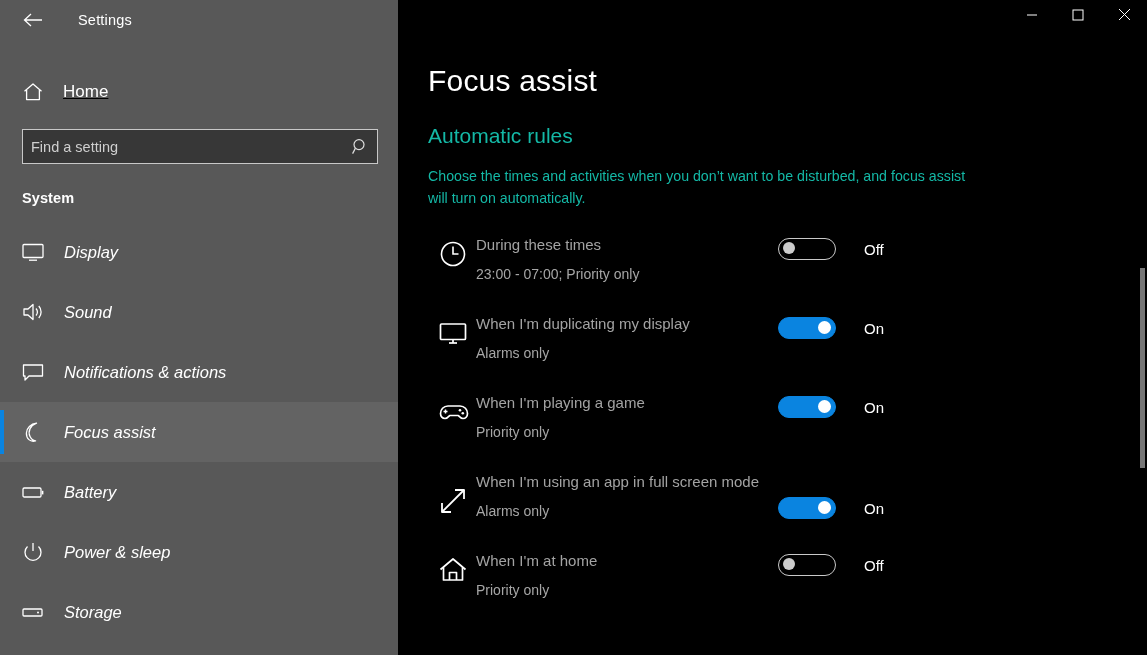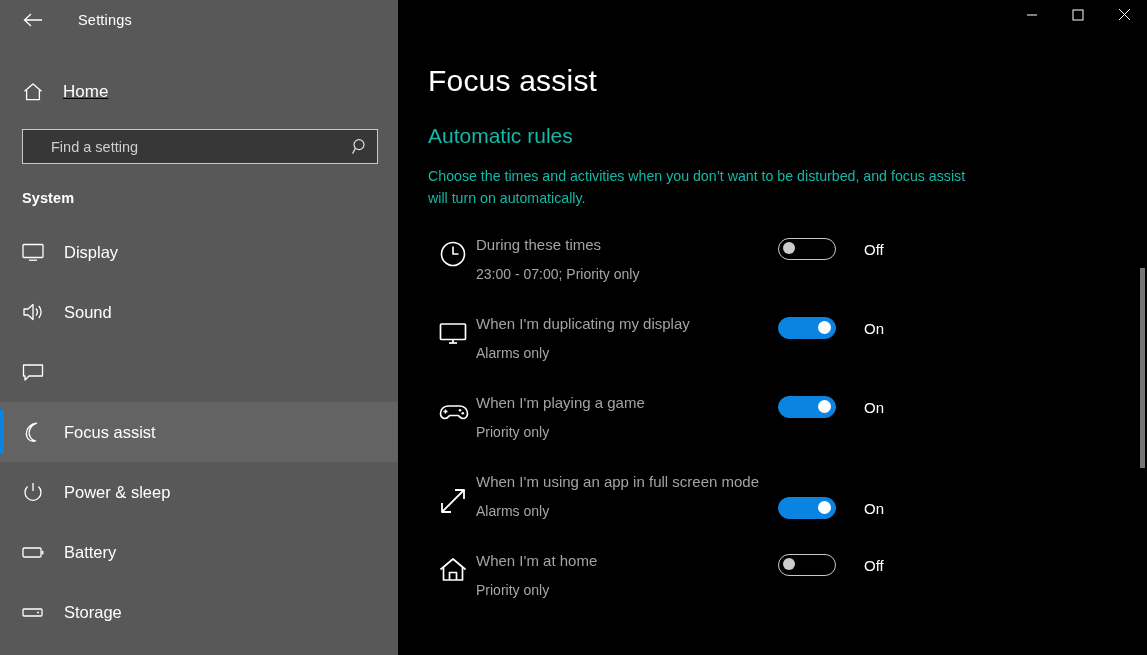--- a/index.html
+++ b/index.html
@@ -35,32 +35,32 @@
   .home-row .ic { width:38px; display:flex; align-items:center; justify-content:center; }
   .home-row .lbl { font-size:17px; color:#fff; margin-left:11px; }
 
   .search-wrap {
     margin:15px 20px 0 22px; height:35px;
     background:#373737; border:1px solid #c8c8c8;
     display:flex; align-items:center; position:relative;
   }
   .search-wrap input {
     flex:1; background:transparent; border:none; outline:none;
-    color:#d6d6d6; font-size:14.5px; padding-left:28px;
+    color:#d6d6d6; font-size:14.5px; padding-left:8px;
     font-family:"Liberation Sans", sans-serif;
   }
   .search-wrap input::placeholder { color:#cfcfcf; opacity:1; }
   .search-ic { width:34px; display:flex; align-items:center; justify-content:center; }
 
   #section-title {
     font-size:14.5px; font-weight:bold; color:#ffffff;
     margin:26px 0 0 22px; letter-spacing:.1px;
   }
 
-  #nav { margin-top:16px; }
+  #nav { margin-top:16px;font-style:italic; }
   .nav-item {
     position:relative; display:flex; align-items:center; height:60px;
     padding-left:14px; cursor:pointer;
   }
   .nav-item .ic {
     width:38px; display:flex; align-items:center; justify-content:center; flex:none;
   }
   .nav-item .lbl { font-size:16.5px; color:#ffffff; margin-left:12px; white-space:nowrap; }
   .nav-item.selected { background:#636363; }
   .nav-item.selected::before {
@@ -191,49 +191,50 @@
         </span>
         <span class="lbl">Sound</span>
       </div>
 
       <div class="nav-item">
         <span class="ic">
           <svg width="24" height="22" viewBox="0 0 24 22">
             <path d="M2.5 4 L21.5 4 L21.5 15 L8 15 L4 19 L4 15 L2.5 15 Z" fill="none" stroke="#fff" stroke-width="1.3" stroke-linejoin="round"></path>
           </svg>
         </span>
+        <span class="lbl">Notifications &amp; actions</span>
       </div>
 
       <div class="nav-item selected">
         <span class="ic">
           <svg width="24" height="24" viewBox="0 0 24 24">
             <path d="M15.5 3.2 C9.5 5.5 6.5 11 9 16.5 C10.2 19.2 12.4 20.6 14.6 20.9 C9.2 22.4 5.2 18.6 5.4 13 C5.6 8 9.8 3.8 15.5 3.2 Z" fill="none" stroke="#fff" stroke-width="1.3" stroke-linejoin="round"></path>
           </svg>
         </span>
         <span class="lbl">Focus assist</span>
       </div>
 
       <div class="nav-item">
         <span class="ic">
           <svg width="24" height="22" viewBox="0 0 24 22">
+            <rect x="2" y="7" width="18" height="9" rx="1.2" fill="none" stroke="#fff" stroke-width="1.3"></rect>
+            <rect x="20.8" y="9.8" width="1.6" height="3.6" fill="#fff"></rect>
+          </svg>
+        </span>
+        <span class="lbl">Battery</span>
+      </div>
+
+      <div class="nav-item">
+        <span class="ic">
+          <svg width="24" height="22" viewBox="0 0 24 22">
             <path d="M6.5 5.5 A8 8 0 1 0 17.5 5.5" fill="none" stroke="#fff" stroke-width="1.3"></path>
             <path d="M12 2 L12 10" stroke="#fff" stroke-width="1.3"></path>
           </svg>
         </span>
         <span class="lbl">Power &amp; sleep</span>
-      </div>
-
-      <div class="nav-item">
-        <span class="ic">
-          <svg width="24" height="22" viewBox="0 0 24 22">
-            <rect x="2" y="7" width="18" height="9" rx="1.2" fill="none" stroke="#fff" stroke-width="1.3"></rect>
-            <rect x="20.8" y="9.8" width="1.6" height="3.6" fill="#fff"></rect>
-          </svg>
-        </span>
-        <span class="lbl">Battery</span>
       </div>
 
       <div class="nav-item">
         <span class="ic">
           <svg width="24" height="22" viewBox="0 0 24 22">
             <rect x="2" y="8" width="19" height="7" rx="1" fill="none" stroke="#fff" stroke-width="1.3"></rect>
             <circle cx="17" cy="11.5" r="1" fill="#fff"></circle>
           </svg>
         </span>
         <span class="lbl">Storage</span>

